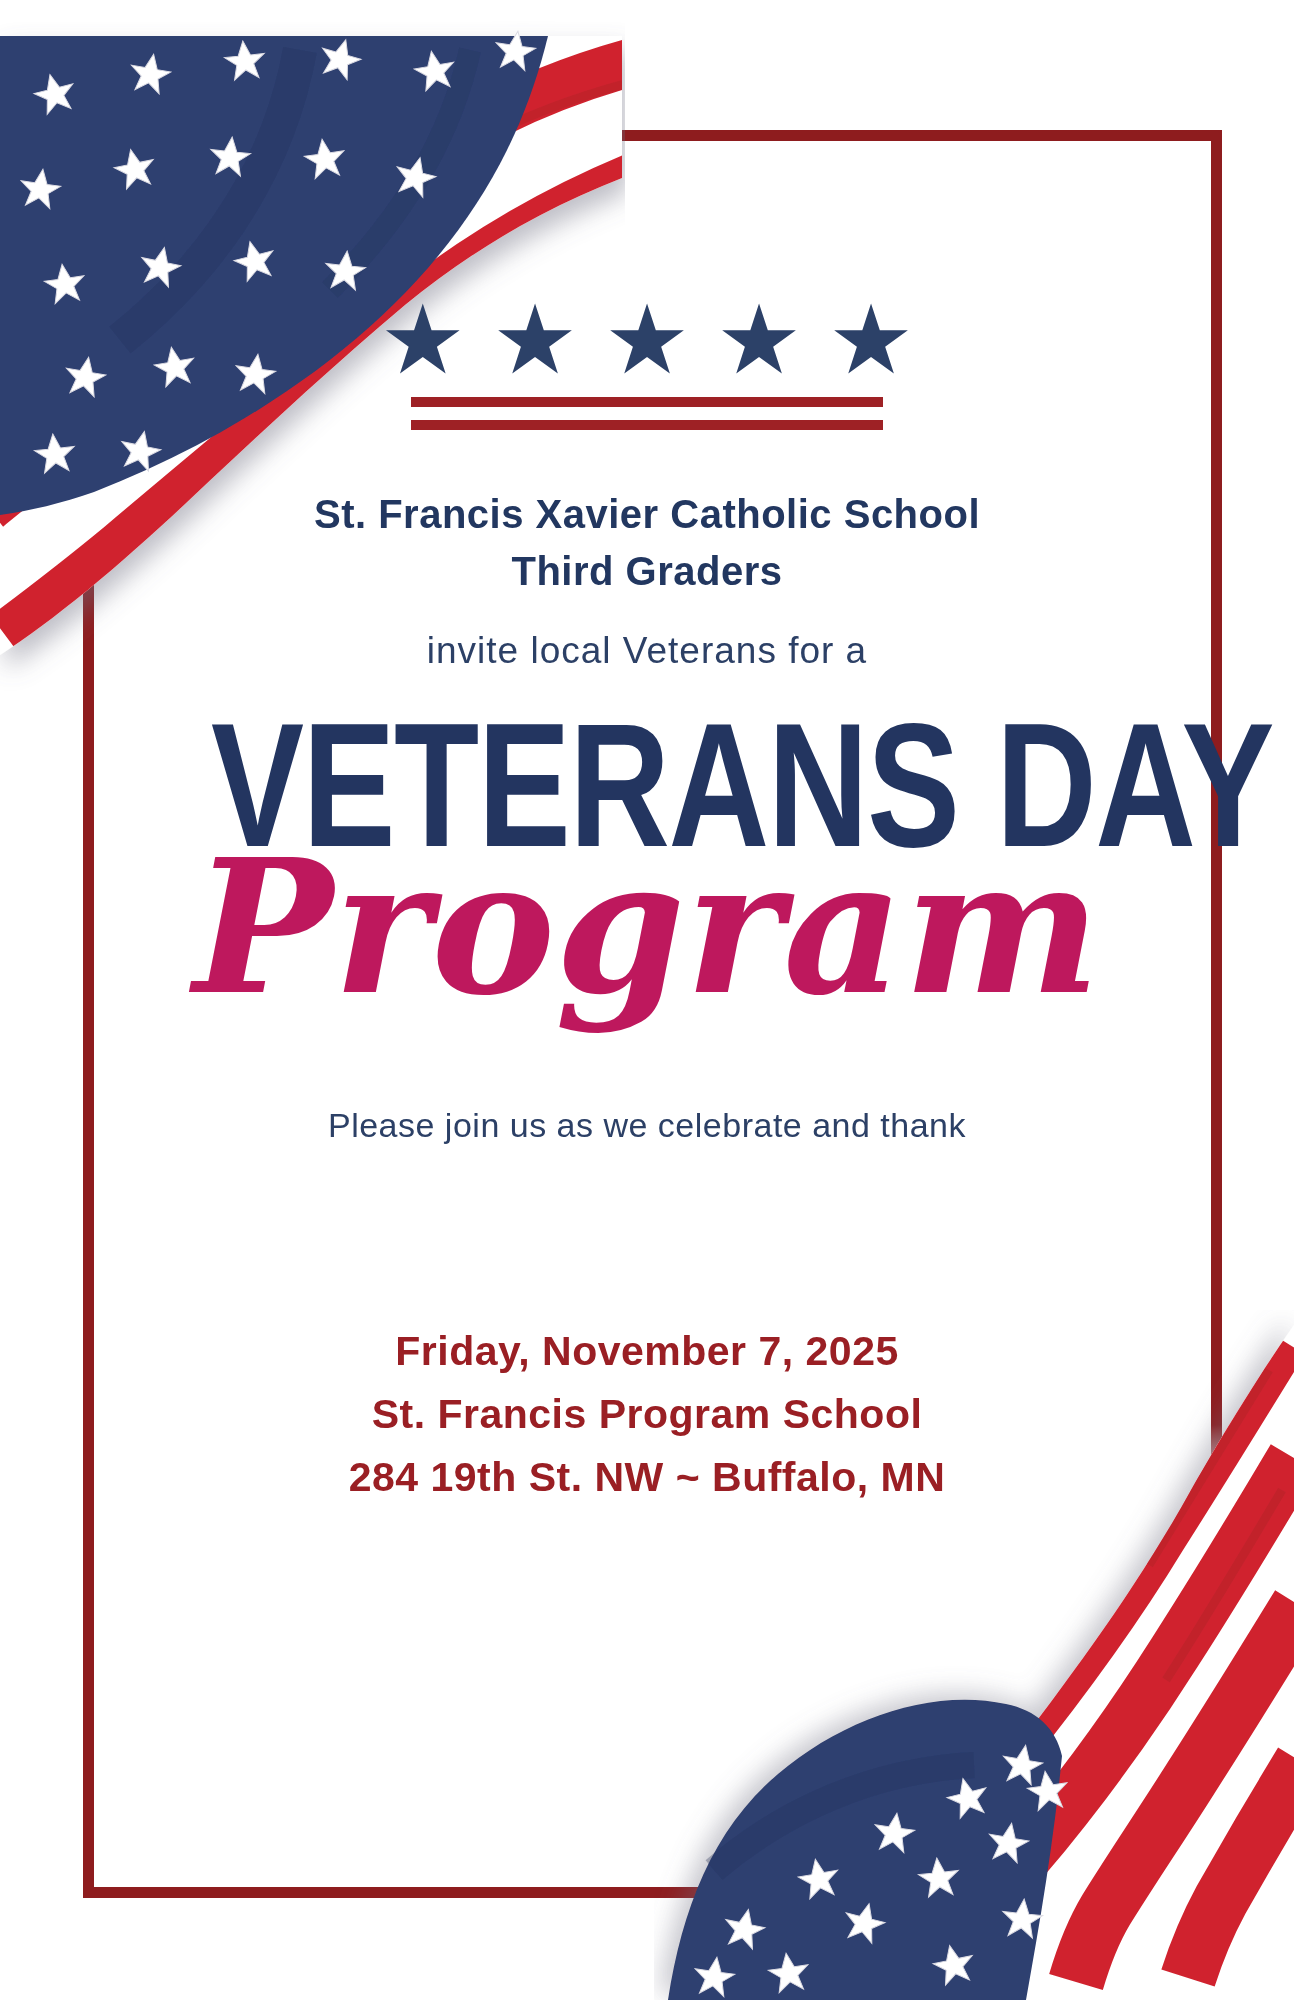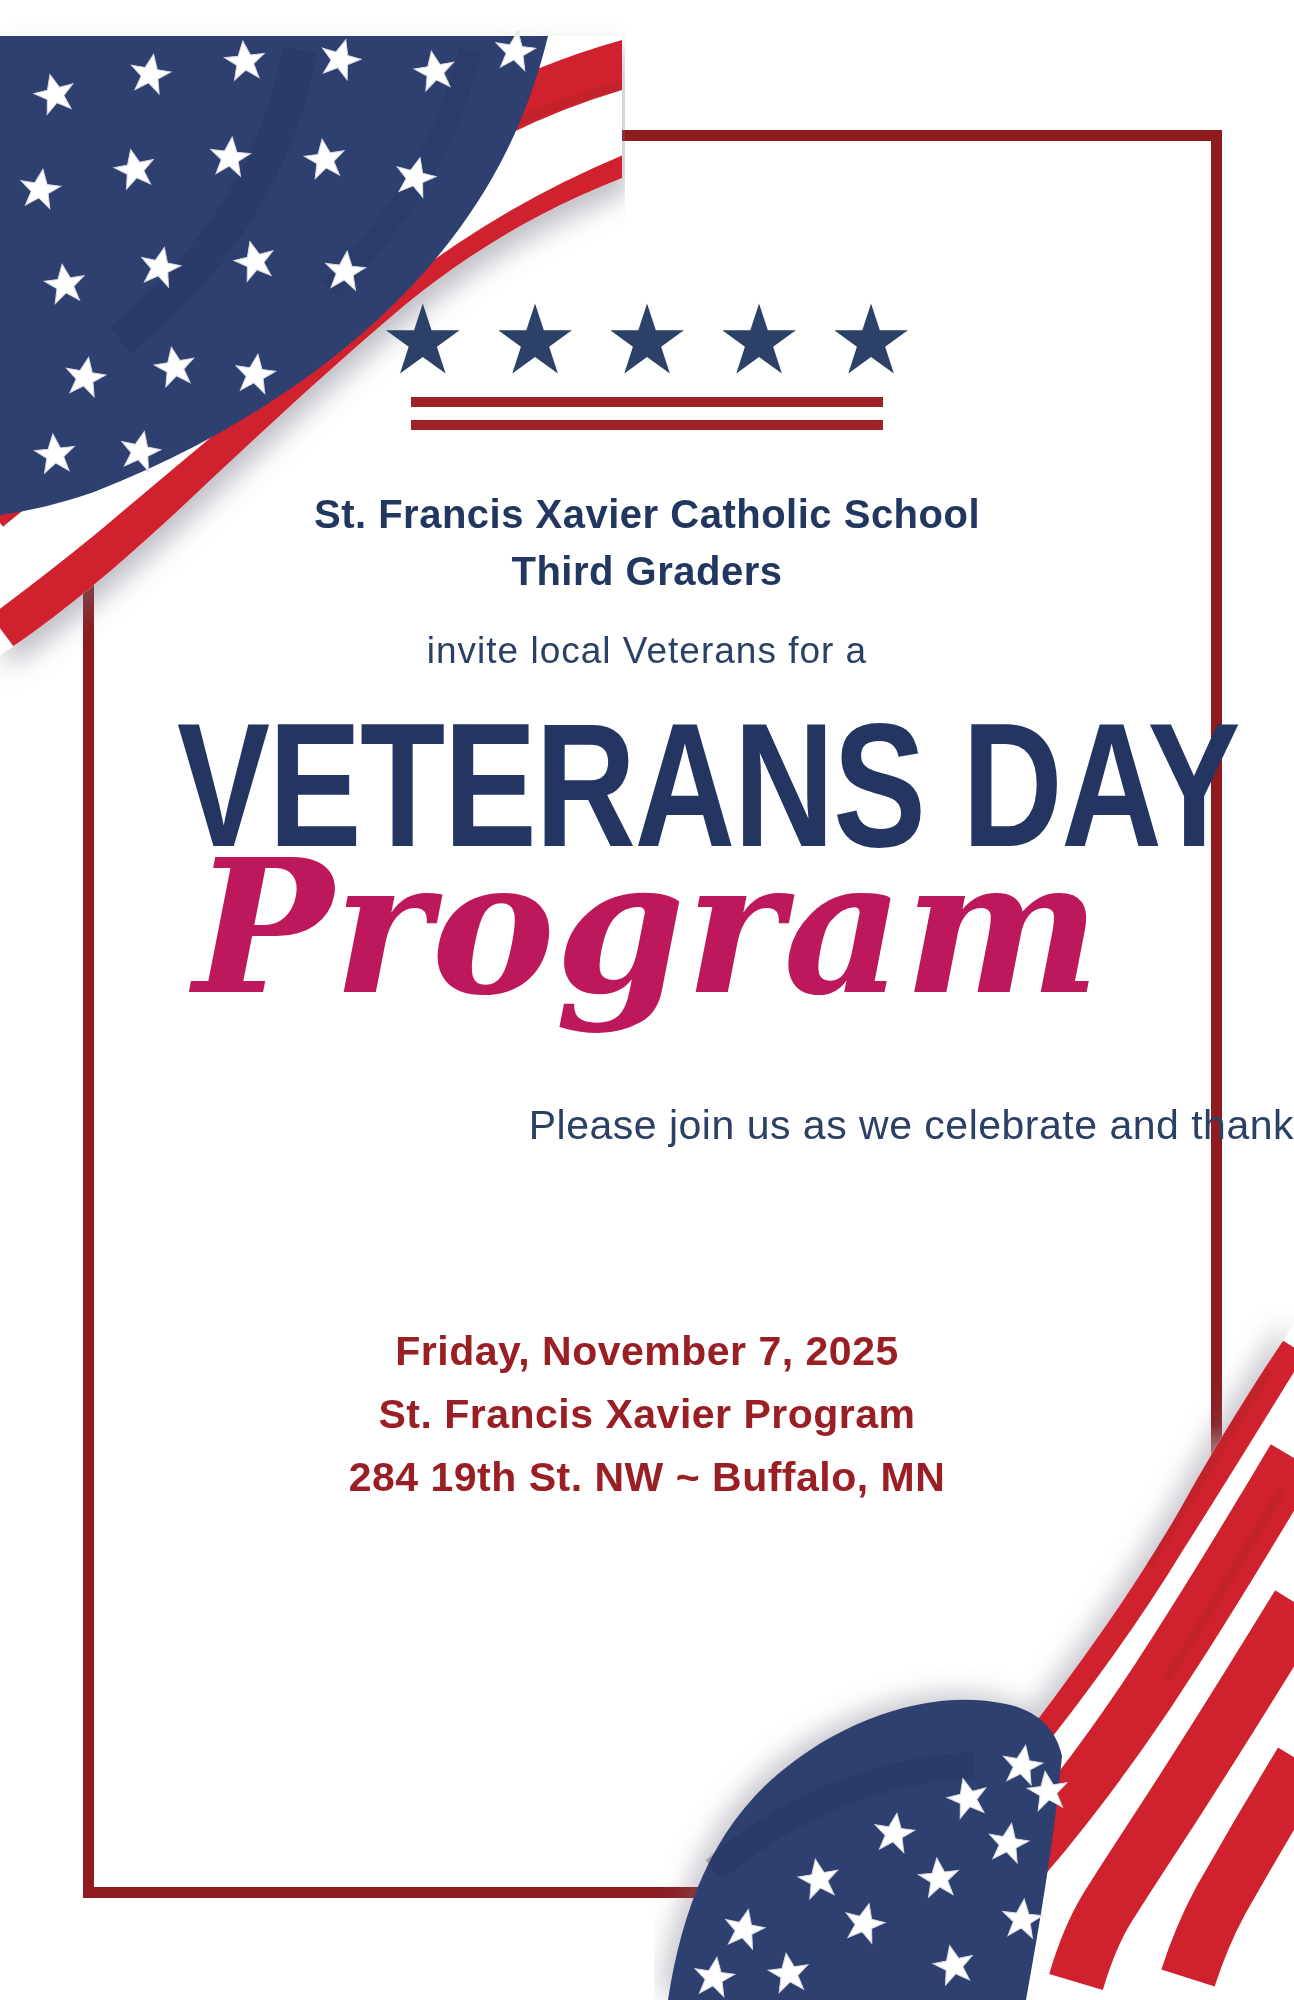--- a/index.html
+++ b/index.html
@@ -50,43 +50,43 @@
   .invite-line{
     top:627px;
     font-size:37px;font-weight:400;
     line-height:48px;
     color:#2c4066;
     letter-spacing:1px;
   }
   .vd-wrap{
     top:692px;height:186px;line-height:186px;
     white-space:nowrap;
+    margin-left:34px;
   }
   .vd-title{
     display:inline-block;
     font-size:186px;font-weight:bold;
     letter-spacing:-2px;
     color:#233560;
     transform:scale(0.75,0.95);
     transform-origin:50% 55%;
   }
   .script-title{
     top:820px;
     font-family:"DejaVu Serif", serif;
     font-style:italic;font-weight:bold;
     font-size:186px;line-height:1.15;
     color:#be185d;
     white-space:nowrap;
   }
   .please-block{
     top:1090px;
-    font-size:41px;line-height:71px;
+    font-size:34px;line-height:71px;
     color:#2c4066;
     letter-spacing:0.5px;
-    text-align:right;
   }
   .details-block{
     top:1320px;
     font-size:41px;font-weight:bold;
     line-height:63px;
     color:#9a1f24;
     letter-spacing:0.5px;
   }
   .refresh-note{
     top:1600px;
@@ -218,18 +218,18 @@
   </div>
 
   <div class="layer script-title">Program</div>
 
   <div class="layer please-block">
     <div>Please join us as we celebrate and thank</div>
   </div>
 
   <div class="layer details-block">
     <div>Friday, November 7, 2025</div>
-    <div>St. Francis Xavier Program</div>
+    <div>St. Francis Program School</div>
     <div>284 19th St. NW ~ Buffalo, MN</div>
   </div>
 
 
 </div>
 
 </body></html>

